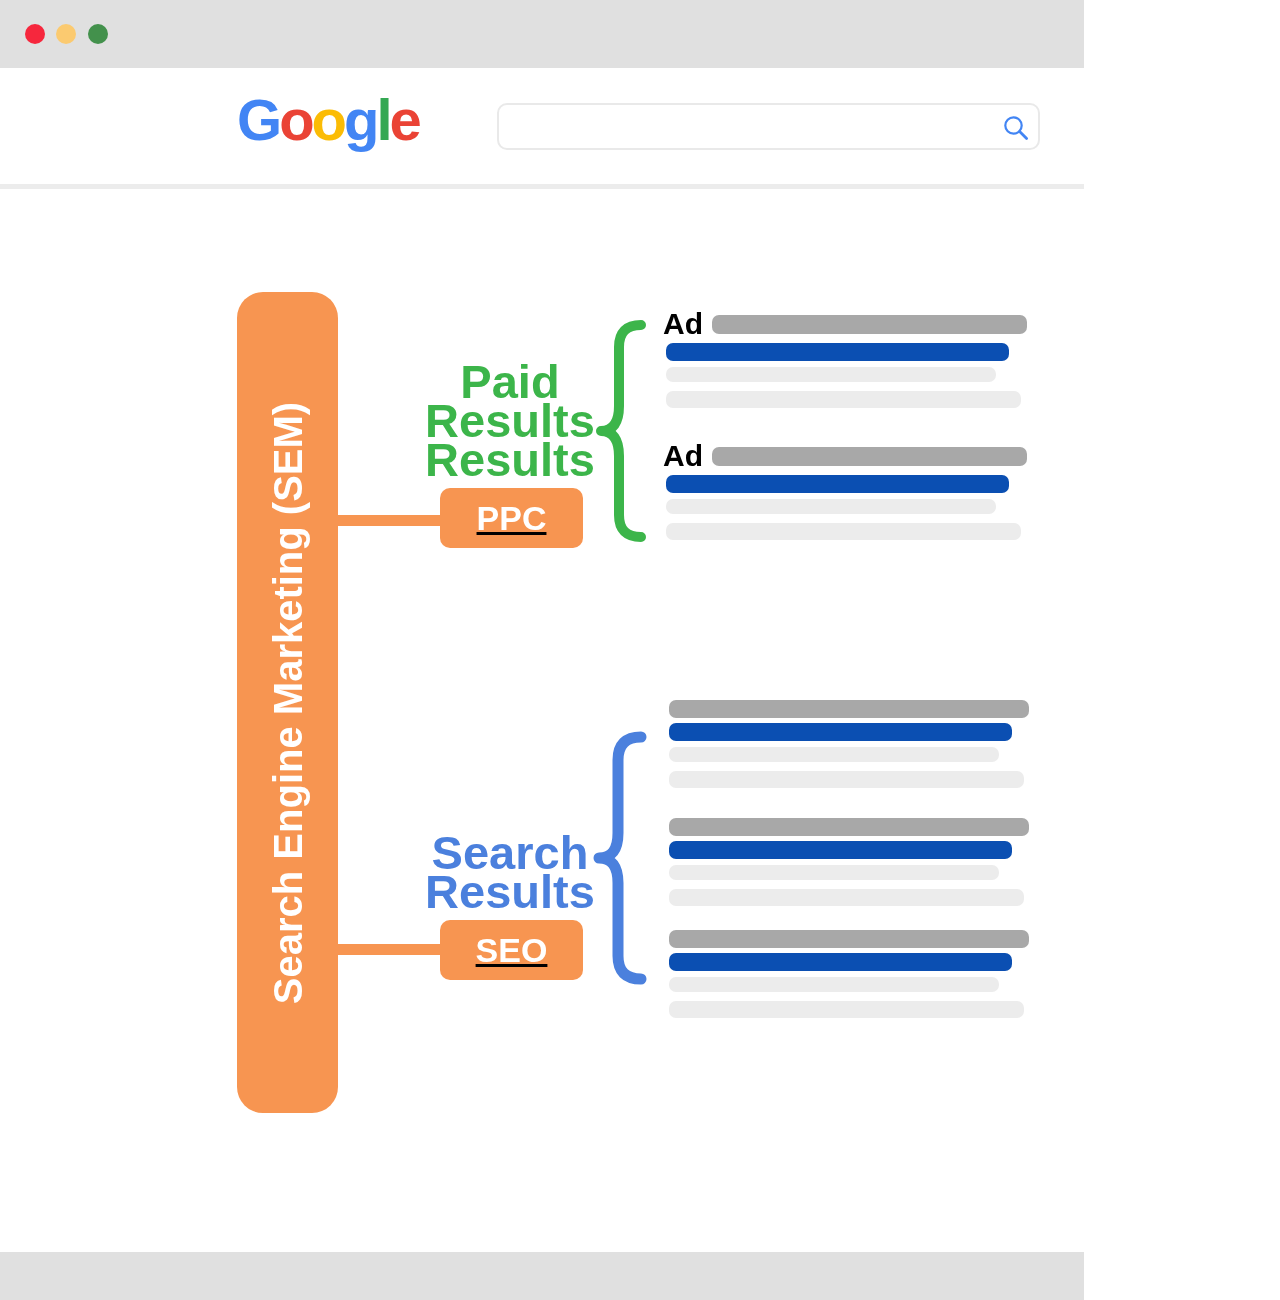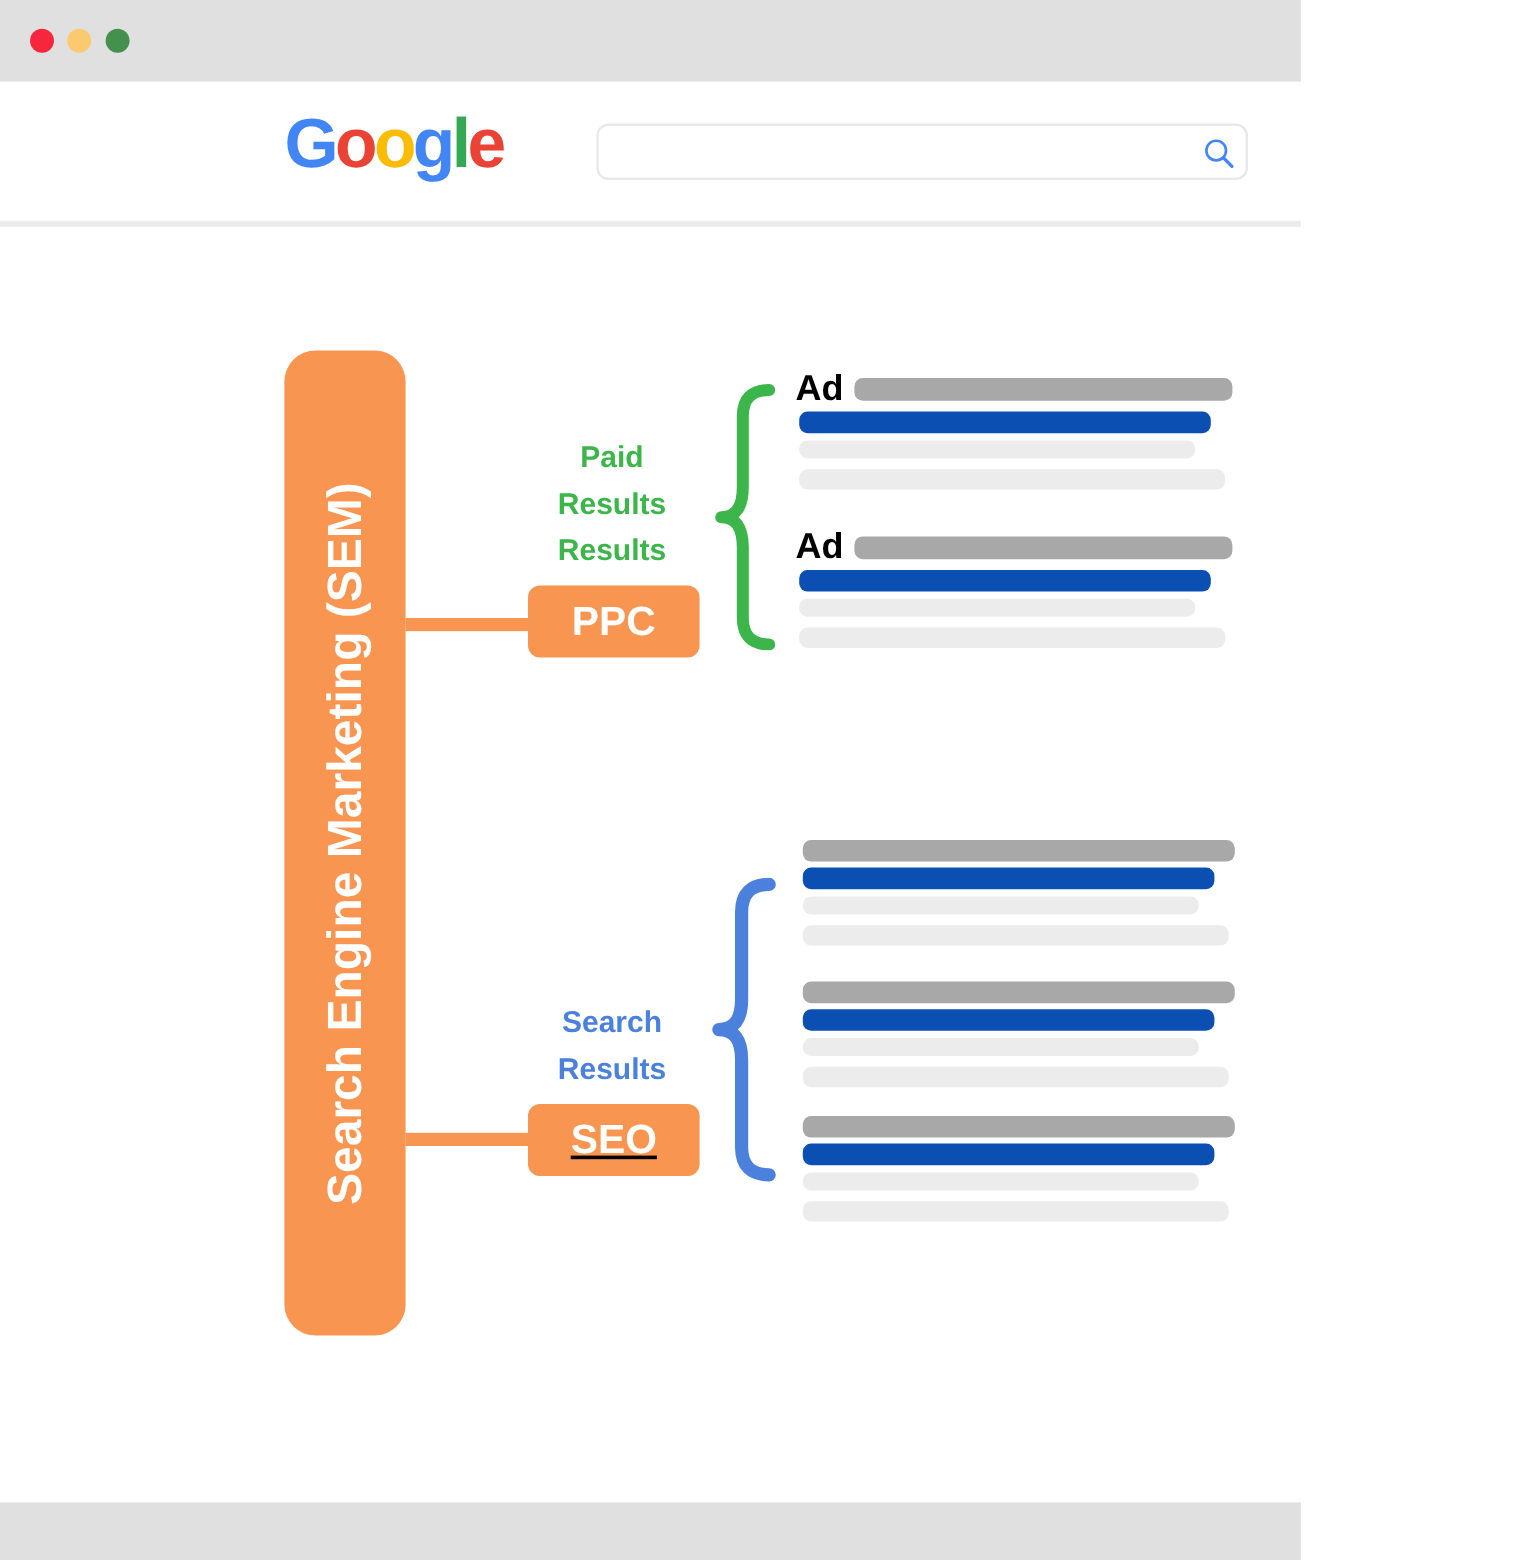--- a/index.html
+++ b/index.html
@@ -20,22 +20,22 @@
 
   
   .sem-bar { position:absolute; left:237px; top:292px; width:101px; height:821px; border-radius:26px; }
   .sem-text { position:absolute; top:50%; left:50%; transform:translate(-50%,-50%) rotate(-90deg);
               white-space:nowrap; font-size:40px; font-weight:bold; }
   .connector { position:absolute; height:11px; width:103px; left:338px; }
   .conn-ppc { top:515px; } .conn-seo { top:944px; }
   .nodebox { position:absolute; left:440px; width:143px; height:60px; border-radius:10px;
              display:flex; align-items:center; justify-content:center;
              font-size:34px; font-weight:bold; }
-  .ppc-box { top:488px; } .seo-box { top:920px;text-decoration:underline; }
-  .group-label { position:absolute; text-align:center; font-weight:bold; font-size:25px; line-height:39px; }
+  .ppc-box { top:488px;text-decoration:underline; } .seo-box { top:920px;text-decoration:underline; }
+  .group-label { position:absolute; text-align:center; font-weight:bold; font-size:47px; line-height:39px; }
   .paid-label { left:420px; top:362px; width:180px; }
   .organic-label { left:415px; top:833px; width:190px; }
   .brace { position:absolute; }
   .brace-paid { left:594px; top:320px; }
   .brace-organic { left:592px; top:731px; }
 
   
   .result { position:absolute; left:663px; width:367px; }
   .r-ad1 { top:310px; } .r-ad2 { top:442px; }
   .r-org1 { top:700px; } .r-org2 { top:818px; } .r-org3 { top:930px; }

